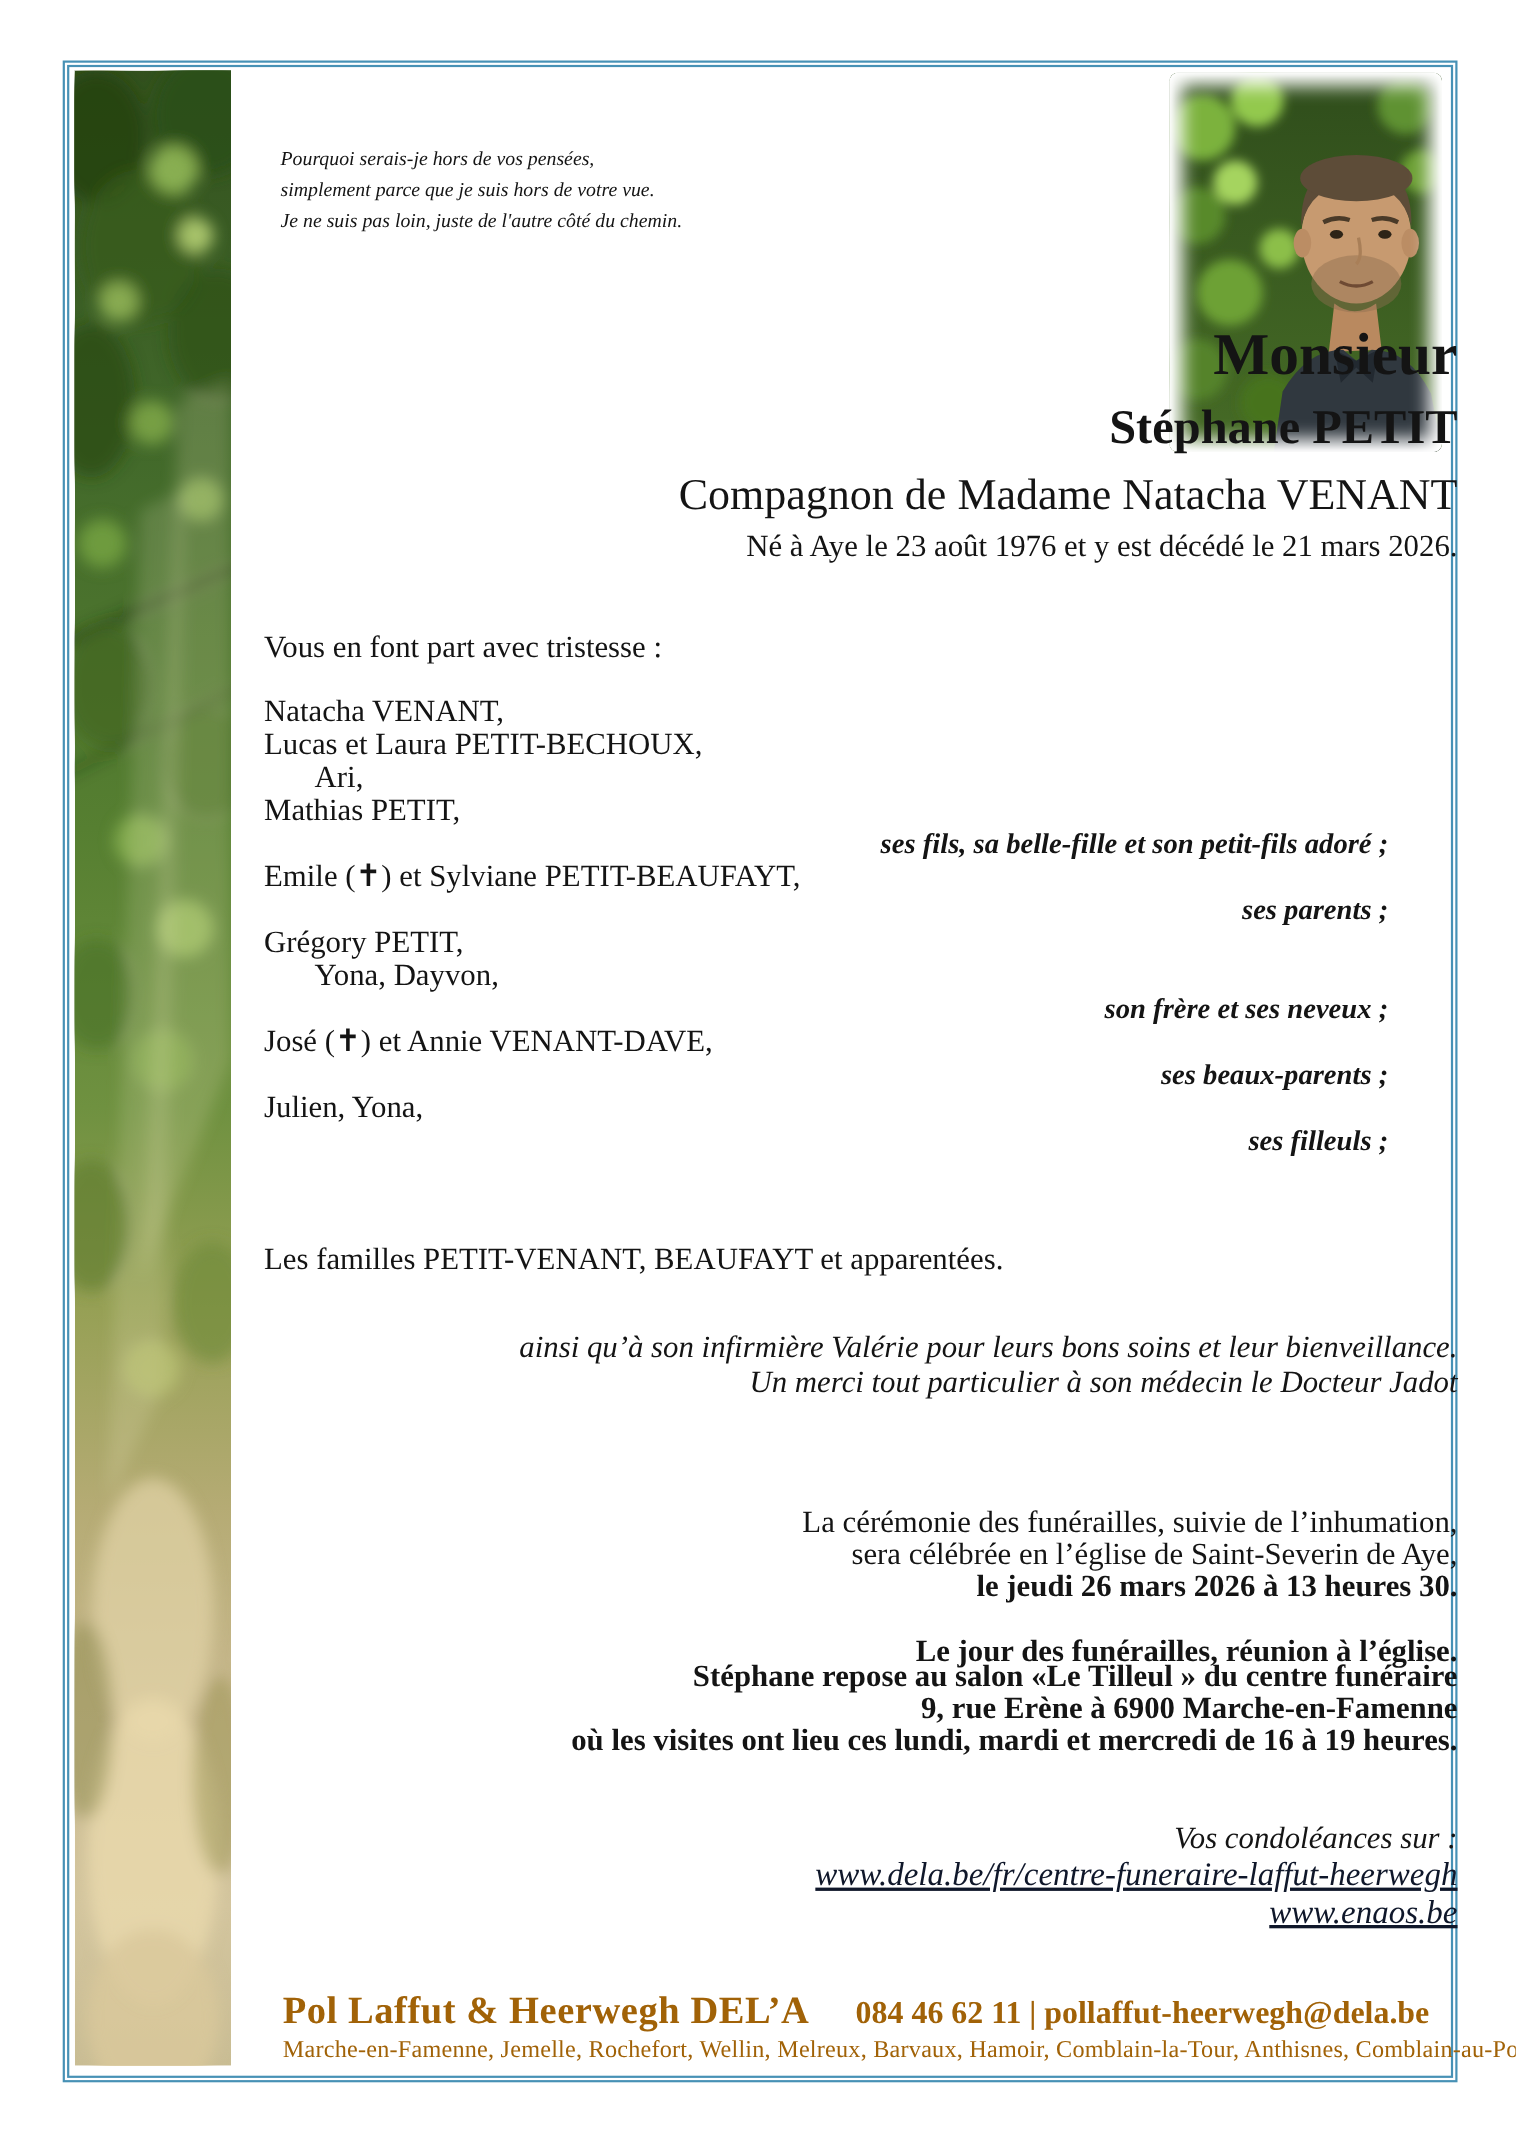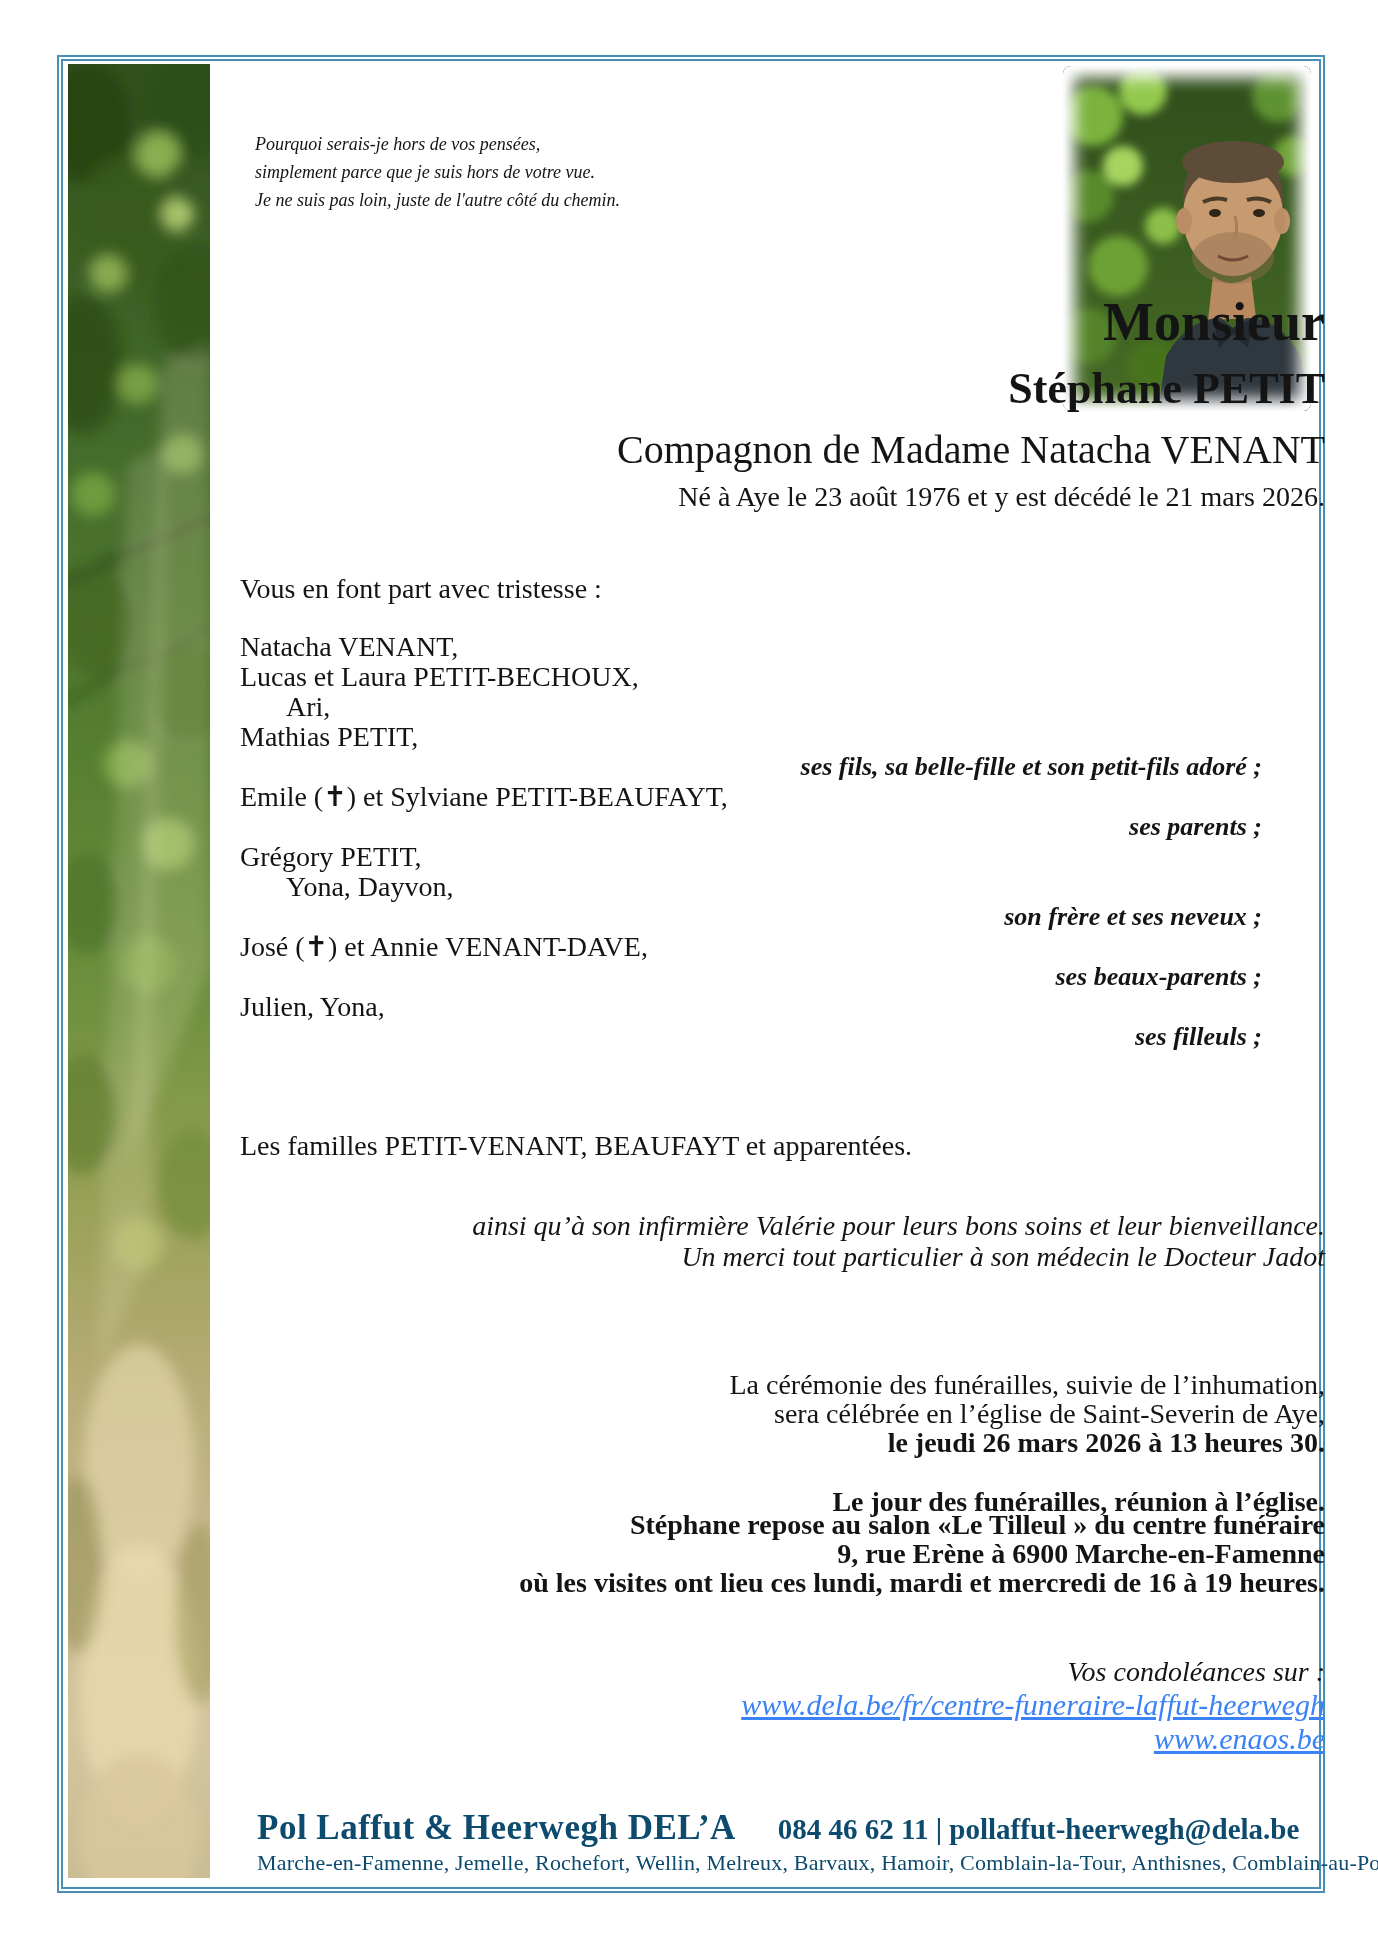--- a/index.html
+++ b/index.html
@@ -47,24 +47,24 @@
   }
   .families-line{position:absolute;left:240px;top:1130px;font-size:28px;}
   .thanks{top:1210px;font-style:italic;font-size:28px;line-height:31px;}
   .ceremony{top:1334px;font-size:28px;line-height:29px;margin-top:36px;}
   .bold{font-weight:bold;}
   .reunion{margin-top:30px;}
   .repose{top:1510px;font-size:28px;line-height:29px;font-weight:bold;}
   .condolences{top:1656px;font-size:28px;}
   .condolences .label{font-style:italic;line-height:32px;}
   .condolences a{
-    display:block;color:#3b82f6;font-style:italic;text-decoration:underline;
+    display:block;color:#0f172a;font-style:italic;text-decoration:underline;
     font-size:30px;line-height:34px;
   }
-  .footer{position:absolute;left:257px;top:1808px;width:1060px;color:#0c4a6e;}
+  .footer{position:absolute;left:257px;top:1808px;width:1060px;color:#a16207;}
   .footer-row{display:flex;align-items:baseline;gap:42px;}
   .brand{font-size:35px;font-weight:bold;letter-spacing:.5px;white-space:nowrap;}
   .contact{font-size:29px;font-weight:bold;white-space:nowrap;}
   .cities{font-size:22px;margin-top:2px;letter-spacing:.2px;white-space:nowrap;}
 </style>
 </head>
 <body>
 
 <div class="page-frame"></div>
 

